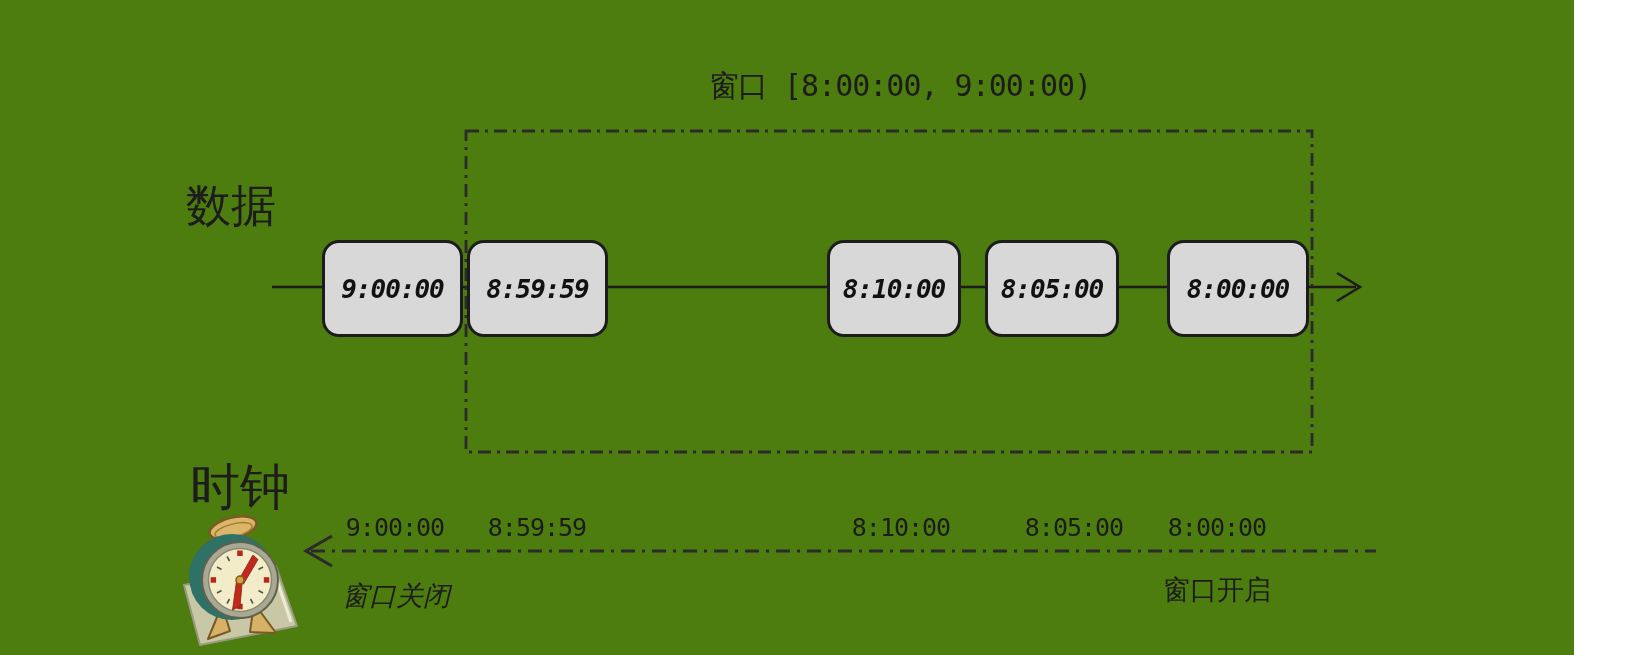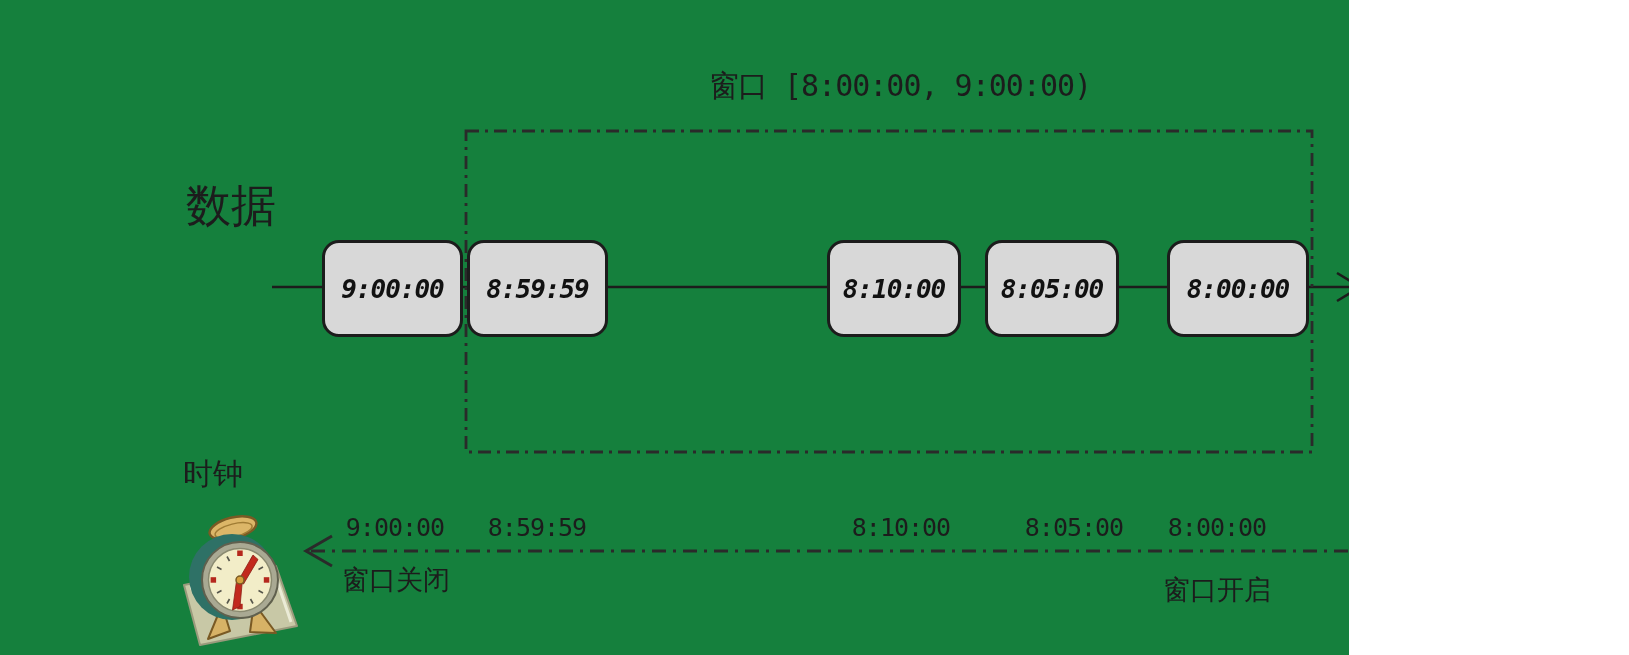--- a/index.html
+++ b/index.html
@@ -3,23 +3,23 @@
 <meta charset="utf-8">
 <style>
   html, body {
     margin: 0;
     padding: 0;
     background: #ffffff;
     font-family: "DejaVu Sans", sans-serif;
   }
   #canvas {
     position: relative;
-    width: 1349px;
+    width: 1574px;
     height: 655px;
-    background: #15803d;
+    background: #4d7c0f;
     overflow: hidden;
   }
   #lines {
     position: absolute;
     left: 0; top: 0;
     width: 1629px; height: 655px;
   }
   .title {
     position: absolute;
     left: 640px; top: 66px;
@@ -30,21 +30,21 @@
     color: #1c1c1c;
     white-space: nowrap;
     letter-spacing: -1px;
   }
   .row-label {
     position: absolute;
     color: #1c1c1c;
     font-family: Liberation Sans, sans-serif;
   }
   .label-data { left: 186px; top: 176px; font-size: 45px; }
-  .label-clock { left: 183px; top: 454px; font-size: 30px; }
+  .label-clock { left: 190px; top: 454px; font-size: 50px; }
   .event-box {
     position: absolute;
     top: 240px;
     height: 97px;
     box-sizing: border-box;
     background: #d8d8d8;
     border: 3px solid #1c1c1c;
     border-radius: 17px;
     display: flex;
     align-items: center;
@@ -75,21 +75,21 @@
   .ctick-1 { left: 472px; }
   .ctick-2 { left: 836px; }
   .ctick-3 { left: 1009px; }
   .ctick-4 { left: 1152px; }
   .edge-label {
     position: absolute;
     font-family: "DejaVu Sans", sans-serif;
     font-size: 27px;
     color: #1c1c1c;
   }
-  .lbl-close { left: 342px; top: 562px; }
+  .lbl-close { left: 342px; top: 578px; font-style: italic; }
   .lbl-open  { left: 1163px; top: 564px; margin-top: 8px; }
   .watermark {
     position: absolute;
     right: 7px; top: 599px;
     font-family: "DejaVu Sans", sans-serif;
     font-size: 22px;
     color: #c9c9c9;
   }
   .clock-icon {
     position: absolute;

